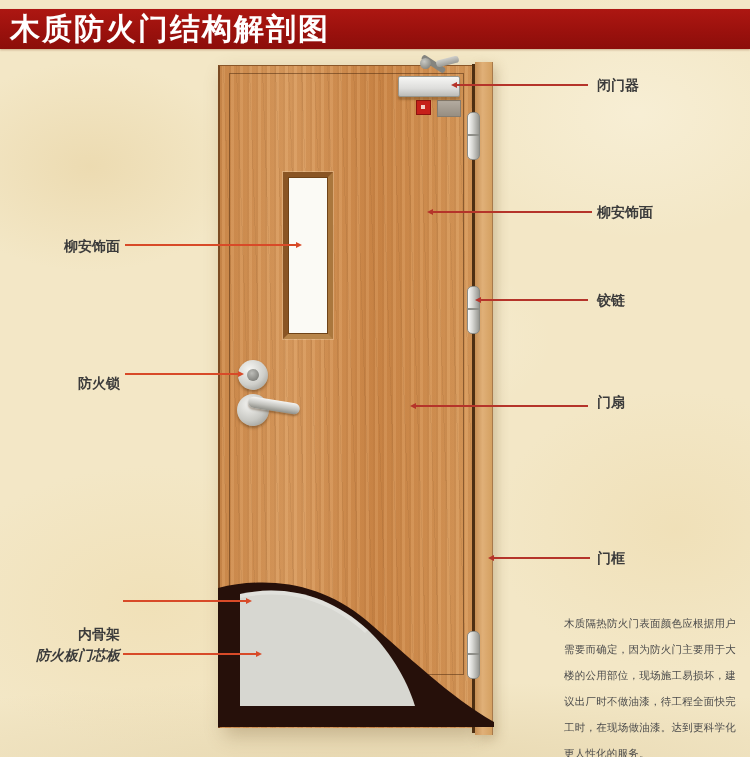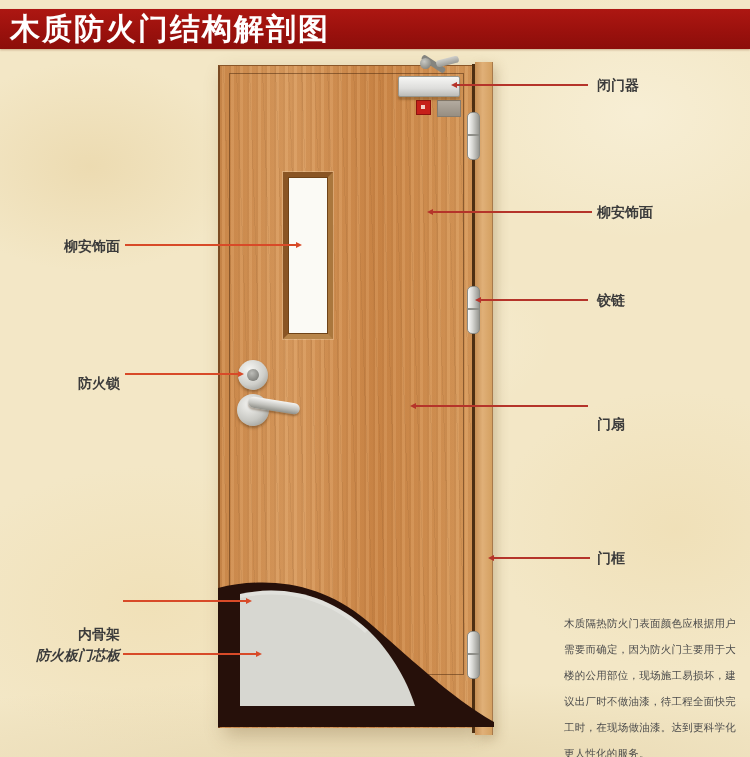--- a/index.html
+++ b/index.html
@@ -133,18 +133,18 @@
   <div class="leader from-right" style="left:493px;top:557px;width:97px;"></div>
 
   <div class="lbl left" style="top:238px;">柳安饰面</div>
   <div class="lbl left" style="top:375px;">防火锁</div>
   <div class="lbl left" style="top:626px;">内骨架</div>
   <div class="lbl left" style="top:647px;font-style:italic;">防火板门芯板</div>
 
   <div class="lbl right" style="top:77px;">闭门器</div>
   <div class="lbl right" style="top:204px;text-align:right;">柳安饰面</div>
   <div class="lbl right" style="top:292px;">铰链</div>
-  <div class="lbl right" style="top:416px;">门扇</div>
+  <div class="lbl right" style="top:394px;">门扇</div>
   <div class="lbl right" style="top:550px;">门框</div>
 
   <div class="desc">木质隔热防火门表面颜色应根据用户需要而确定，因为防火门主要用于大楼的公用部位，现场施工易损坏，建议出厂时不做油漆，待工程全面快完工时，在现场做油漆。达到更科学化更人性化的服务。</div>
 
 </div>
 
 </body></html>

